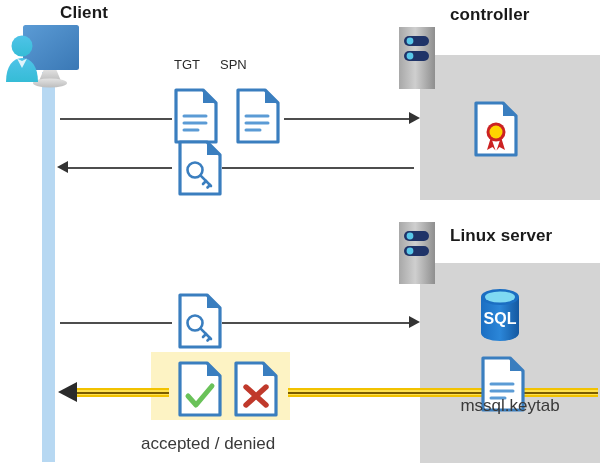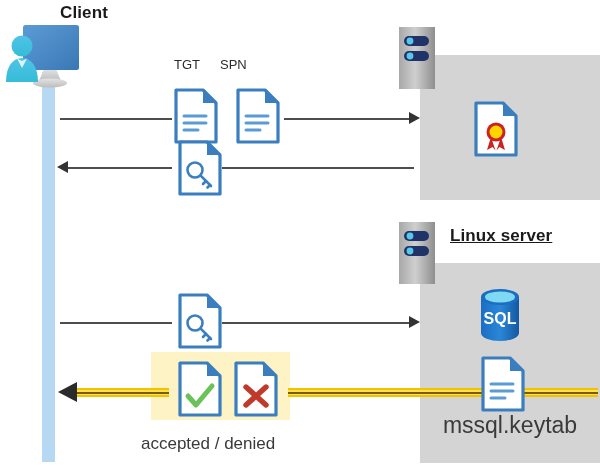--- a/index.html
+++ b/index.html
@@ -9,21 +9,21 @@
 
   
   .panel{background:#d4d4d4;}
   #panel-dc{left:420px;top:55px;width:180px;height:145px;}
   #panel-lin{left:420px;top:263px;width:180px;height:200px;}
 
   
   .title{font-weight:bold;font-size:17px;color:#1a1a1a;line-height:22px;letter-spacing:.1px;}
   #title-client{left:24px;top:2px;width:120px;text-align:center;}
   #title-dc{left:450px;top:4px;width:150px;}
-  #title-lin{left:450px;top:225px;width:150px;text-decoration:underline;}
+  #title-lin{left:450px;top:225px;width:150px;}
 
   
   #client-bar{left:42px;top:72px;width:13px;height:390px;background:#b7d8f2;}
 
   
   #client-icon{left:5px;top:22px;width:95px;height:72px;}
 
   
   .rack{width:36px;height:62px;}
   #rack-dc{left:399px;top:27px;}
@@ -53,21 +53,21 @@
          border-top:10.5px solid transparent;border-bottom:10.5px solid transparent;border-right:19px solid #2b2b2b;}
 
   
   #hl{left:151px;top:352px;width:139px;height:68px;background:#fdf3c4;}
 
   
   .doclabel{font-size:13px;color:#2b2b2b;}
   #lab-tgt{left:174px;top:57px;}
   #lab-spn{left:220px;top:57px;}
   #lab-acc{left:141px;top:434px;width:170px;text-align:left;font-size:17px;color:#3a3a3a;}
-  #lab-keytab{left:430px;top:412px;width:160px;text-align:center;font-size:23px;color:#3a3a3a;}
+  #lab-keytab{left:430px;top:396px;width:160px;text-align:center;font-size:17px;color:#3a3a3a;}
 
   
   .doc{width:44px;height:56px;}
   #doc-tgt{left:174px;top:88px;}
   #doc-spn{left:236px;top:88px;}
   #doc-key1{left:178px;top:140px;}
   #doc-key2{left:178px;top:293px;}
   #doc-ok{left:178px;top:361px;}
   #doc-no{left:234px;top:361px;}
   #doc-cert{left:474px;top:101px;width:44px;height:56px;}
@@ -107,20 +107,21 @@
     <circle cx="17" cy="24" r="10.5" fill="url(#per)"></circle>
 
     <path d="M1 60 C1 44 8 36 17 36 C26 36 33 44 33 60 Z" fill="url(#per)"></path>
 
     <path d="M12 36.5 L17 46 L22 36.5 L17 39 Z" fill="#dff3fb"></path>
   </svg>
 </div>
 
 <div class="abs title" id="title-client">Client</div>
 <div class="abs title" id="title-dc">
+  <div>controller</div>
 </div>
 <div class="abs title" id="title-lin">Linux server</div>
 
 <div class="abs rack" id="rack-dc">
   <svg width="36" height="62" viewBox="0 0 36 62">
     <defs>
         <linearGradient id="rk" x1="0" y1="0" x2="1" y2="0">
       <stop offset="0" stop-color="#a8a8a8"></stop>
           <stop offset=".45" stop-color="#cfcfcf"></stop>
       <stop offset="1" stop-color="#8e8e8e"></stop>

